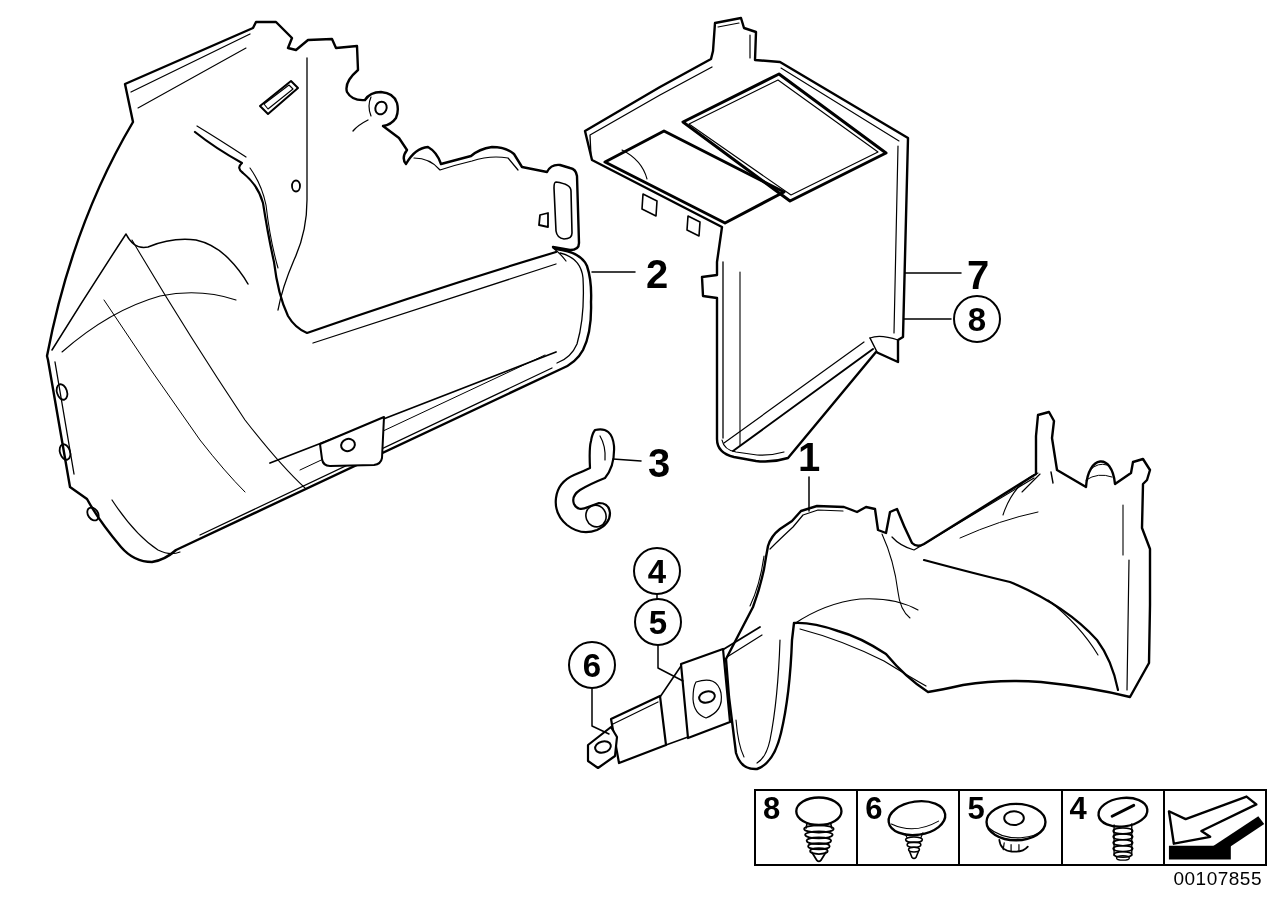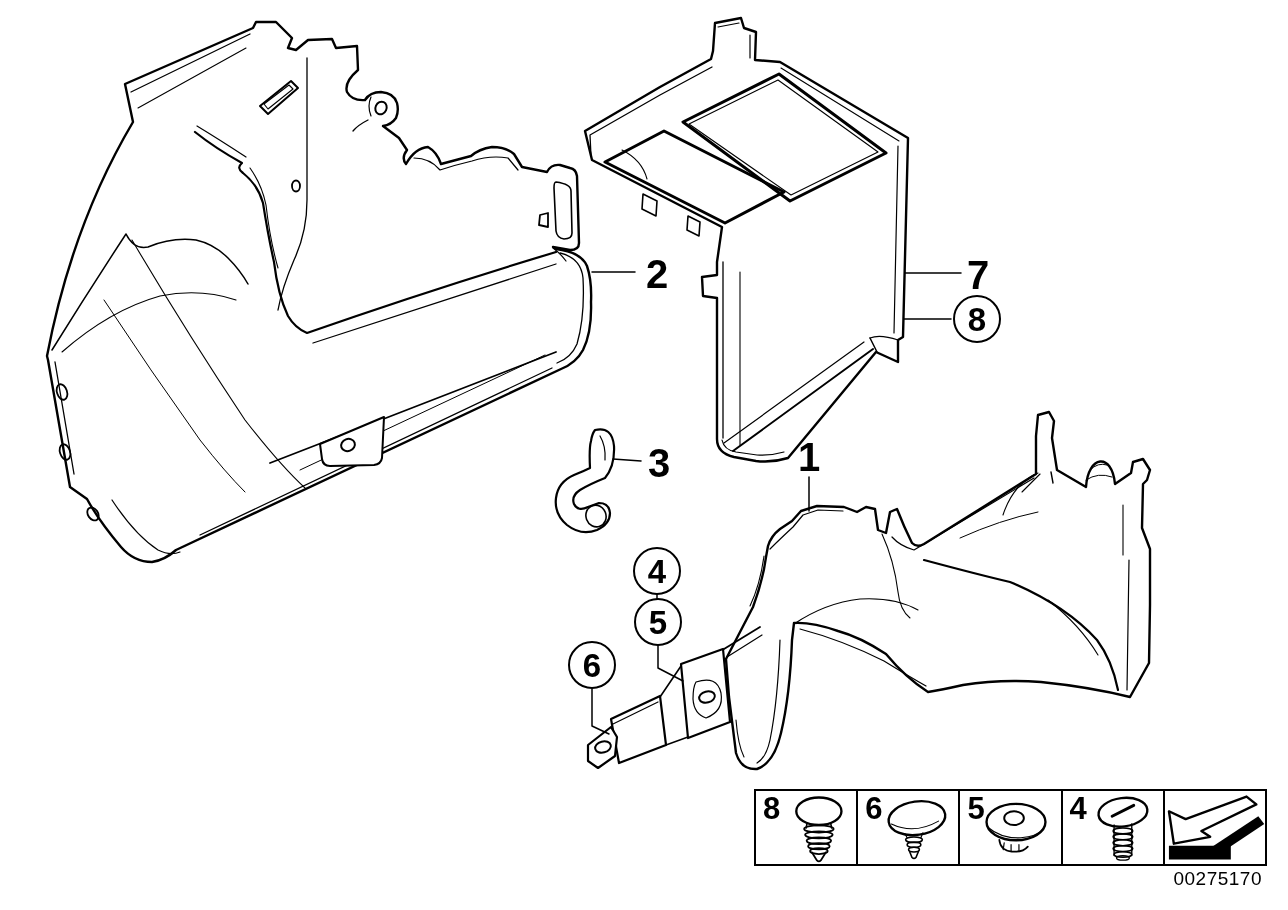--- a/index.html
+++ b/index.html
@@ -262,15 +262,15 @@
     <div class="cell">
       <svg class="licon" viewBox="0 0 102 73">
         <path class="ink" d="M4,55 L67,55 L67,69 L4,69 Z" fill="#000"></path>
         <path class="ink" d="M48,56 L95,25 L101,33 L56,63 Z" fill="#000"></path>
         <path d="M9,53 L4,20 L21,28 L83,5 L93,13 L37,40 L46,46 Z" fill="#fff" stroke="#000" stroke-width="2.4" stroke-linejoin="round"></path>
       </svg>
     </div>
 
   </div>
 
-  <div class="docnum">00275170</div>
+  <div class="docnum">00107855</div>
 
 </div>
 
 </body></html>

